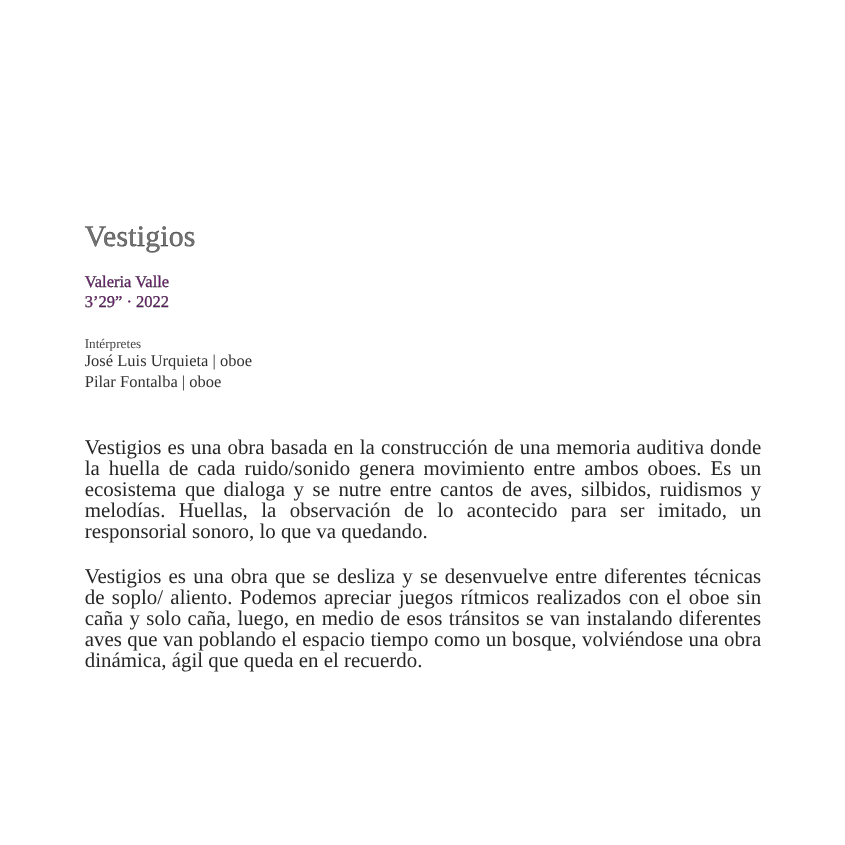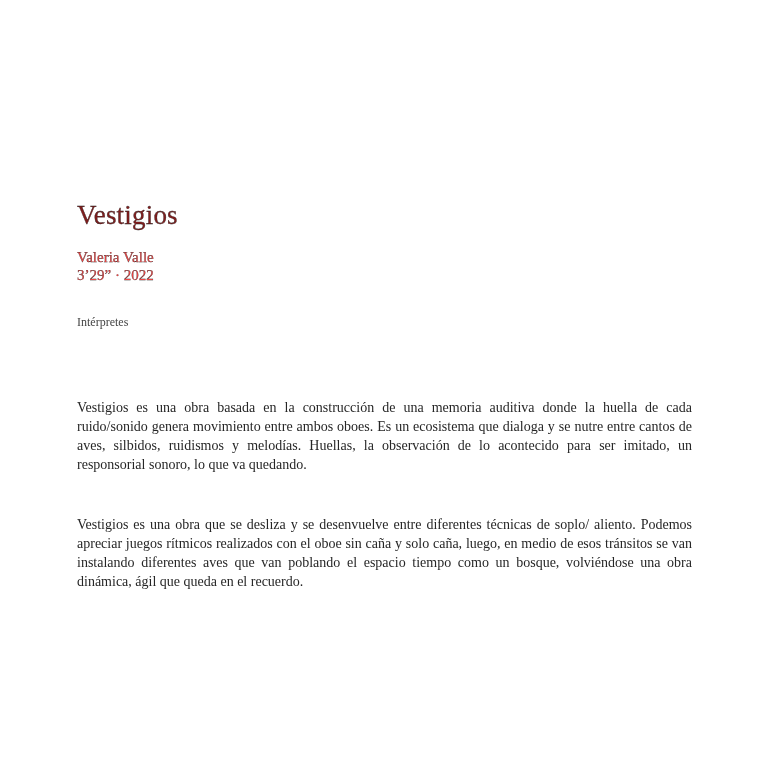--- a/index.html
+++ b/index.html
@@ -2,42 +2,44 @@
 <html><head>
 <meta charset="utf-8">
 <style>
   html, body { margin:0; padding:0; }
   body {
     width:768px; height:768px; background:#ffffff; position:relative; overflow:hidden;
     font-family:"DejaVu Serif","Liberation Serif",serif; color:#262626;
   }
   .title {
     position:absolute; left:77px; top:200px; margin:0;
-    font-family:"Liberation Serif",serif; font-size:27px; font-weight:normal; letter-spacing:0.2px; color:#7f1d1d;
+    font-family:"Liberation Serif",serif; font-size:27px; font-weight:normal; letter-spacing:0.2px; color:#737373;
     -webkit-text-stroke:0.3px #222;
   }
-  .meta { position:absolute; left:77px; top:248px; font-family:"Liberation Serif",serif; font-size:15px; line-height:18px; color:#ef4444; -webkit-text-stroke:0.25px #222; }
-  .performers { position:absolute; left:77px; top:315px; font-family:"Liberation Serif",serif; color:#333; }
+  .meta { position:absolute; left:77px; top:248px; font-family:"Liberation Serif",serif; font-size:15px; line-height:18px; color:#701a75; -webkit-text-stroke:0.25px #222; }
+  .performers { position:absolute; left:77px; top:305px; font-family:"Liberation Serif",serif; color:#333; }
   .performers .label { font-size:12px; line-height:15px; color:#444; }
   .performers .p { font-size:15px; line-height:19px; }
   .para {
     position:absolute; left:77px; width:615px; margin:0;
-    font-family:"Liberation Serif",serif; font-size:14px; line-height:19px; text-align:justify; color:#262626;
+    font-family:"Liberation Serif",serif; font-size:19px; line-height:19px; text-align:justify; color:#262626;
   }
   .p1 { top:398px; }
   .p2 { top:515px; }
 </style>
 </head>
 <body>
 
 <h1 class="title">Vestigios</h1>
 
 <div class="meta">
   <div>Valeria Valle</div>
   <div>3’29” · 2022</div>
 </div>
 
 <div class="performers">
   <div class="label">Intérpretes</div>
+  <div class="p">José Luis Urquieta | oboe</div>
+  <div class="p">Pilar Fontalba | oboe</div>
 </div>
 
 <p class="para p1">Vestigios es una obra basada en la construcción de una memoria auditiva donde la huella de cada ruido/sonido genera movimiento entre ambos oboes. Es un ecosistema que dialoga y se nutre entre cantos de aves, silbidos, ruidismos y melodías. Huellas, la observación de lo acontecido para ser imitado, un responsorial sonoro, lo que va quedando.</p>
 <p class="para p2">Vestigios es una obra que se desliza y se desenvuelve entre diferentes técnicas de soplo/ aliento. Podemos apreciar juegos rítmicos realizados con el oboe sin caña y solo caña, luego, en medio de esos tránsitos se van instalando diferentes aves que van poblando el espacio tiempo como un bosque, volviéndose una obra dinámica, ágil que queda en el recuerdo.</p>
 
 </body></html>

